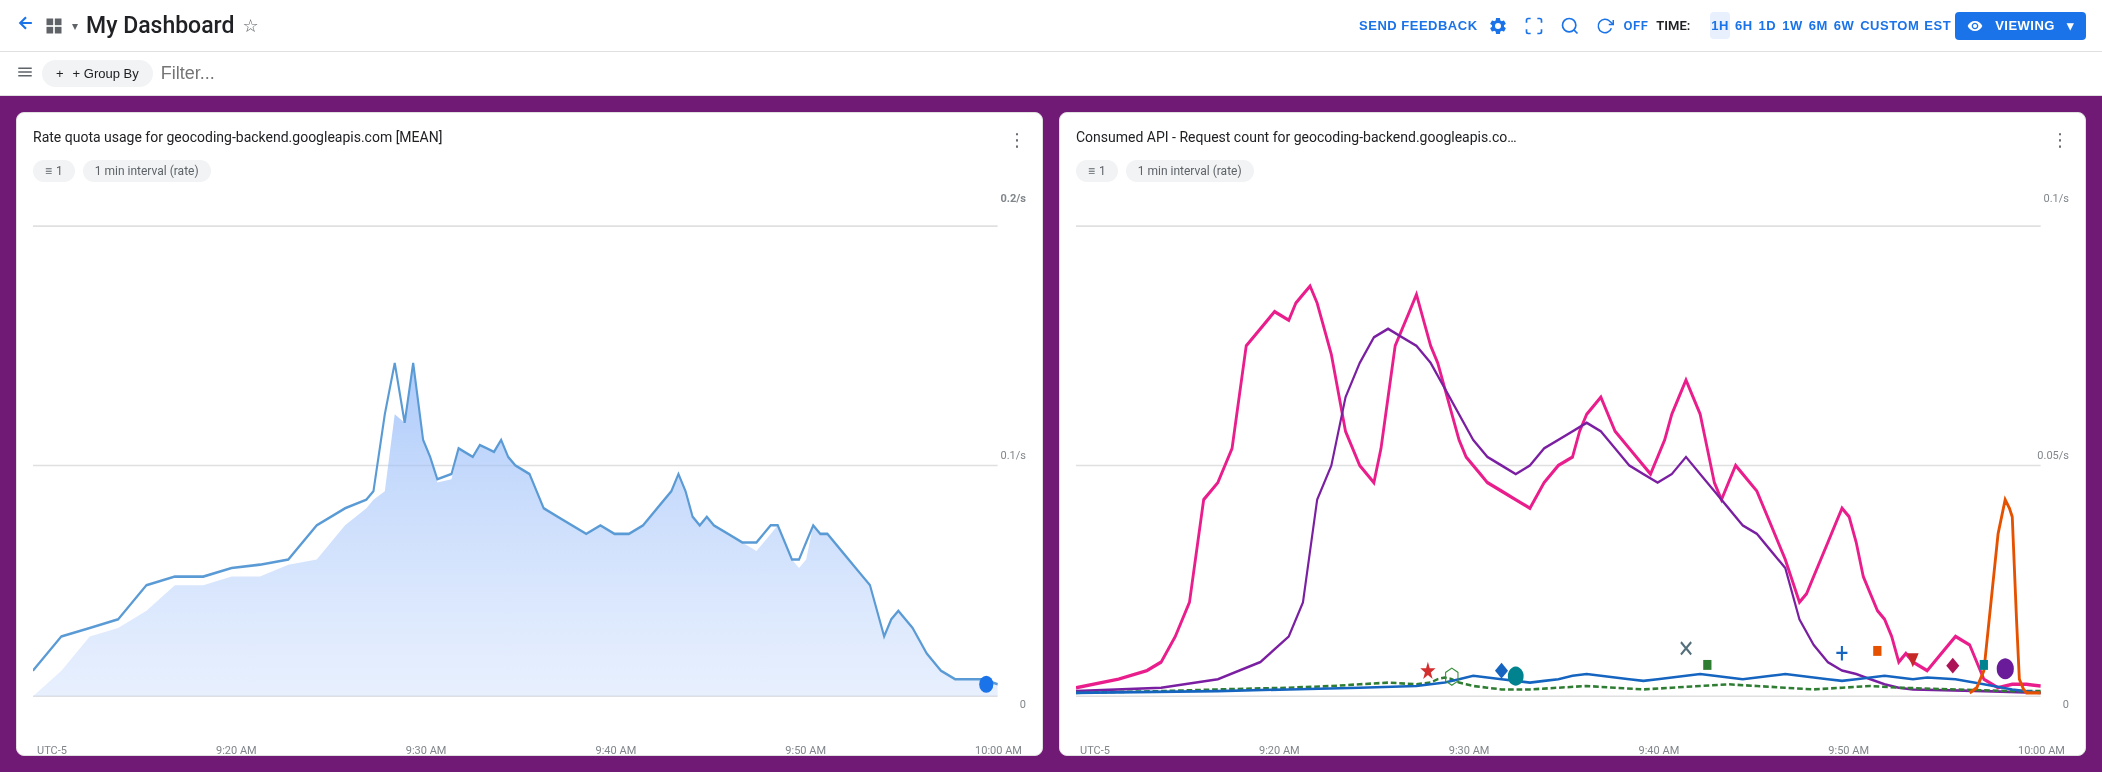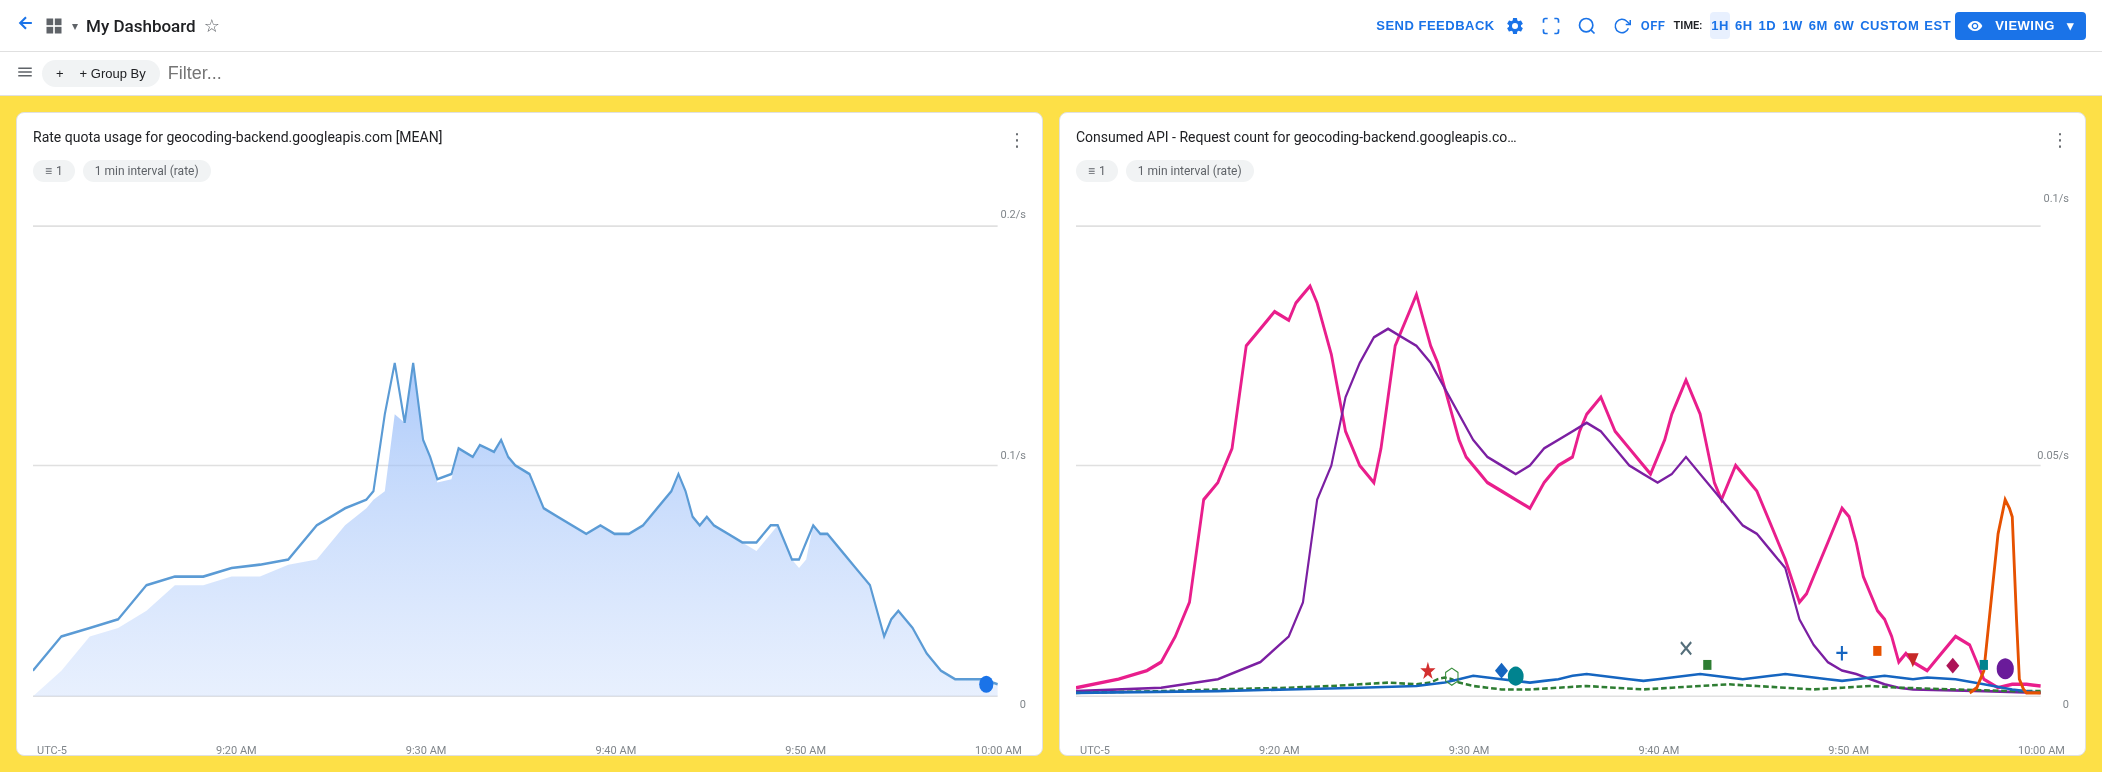--- a/index.html
+++ b/index.html
@@ -9,21 +9,21 @@
     .topbar {
       display: flex;
       align-items: center;
       padding: 0 16px;
       height: 52px;
       border-bottom: 1px solid #e0e0e0;
       gap: 8px;
     }
     .topbar-left { display: flex; align-items: center; gap: 8px; flex: 1; }
     .back-btn { color: #1a73e8; cursor: pointer; font-size: 20px; background: none; border: none; }
-    .dashboard-title { font-size: 17px; font-weight: 500; color: #202124; }
+    .dashboard-title { font-size: 23px; font-weight: 500; color: #202124; }
     .star-icon { color: #5f6368; font-size: 18px; cursor: pointer; }
 
     .topbar-center { display: flex; align-items: center; gap: 4px; }
     .send-feedback-btn {
       color: #1a73e8;
       font-size: 13px;
       font-weight: 600;
       letter-spacing: 0.5px;
       cursor: pointer;
       background: none;
@@ -35,21 +35,21 @@
       background: none;
       border: none;
       cursor: pointer;
       font-size: 18px;
       padding: 6px;
       border-radius: 50%;
       display: flex; align-items: center; justify-content: center;
     }
 
     .time-section { display: flex; align-items: center; gap: 4px; }
-    .time-label { color: #202124; font-size: 11px; font-weight: 600; margin-right: 4px; }
+    .time-label { color: #202124; font-size: 13px; font-weight: 600; margin-right: 16px; }
     .time-btn {
       color: #1a73e8;
       background: none;
       border: none;
       font-size: 13px;
       font-weight: 600;
       cursor: pointer;
       padding: 6px 1px;
       border-radius: 4px;
       letter-spacing: 0.5px;
@@ -88,21 +88,21 @@
     .filter-input {
       border: none; outline: none; font-size: 18px; color: #5f6368;
       background: transparent; flex: 1;
     }
 
     
     .dashboard-content {
       display: flex;
       gap: 16px;
       padding: 16px;
-      background: #fde047;
+      background: #701a75;
       min-height: calc(100vh - 104px);
     }
 
     
     .chart-card {
       background: #fff;
       border: 1px solid #e0e0e0;
       border-radius: 8px;
       padding: 16px;
       flex: 1;
@@ -233,21 +233,21 @@
 </div>
 
 <div class="filterbar">
   <span class="menu-icon">
     <svg width="18" height="18" viewBox="0 0 24 24" fill="#5f6368">
         <path d="M3 18h18v-2H3v2zm0-5h18v-2H3v2zm0-7v2h18V6H3z"></path>
       </svg>
   </span>
   <button class="group-by-btn">
     <span>+</span>
-    <span style="margin-left:12px;">+ Group By</span>
+    <span style="margin-left:5px;">+ Group By</span>
   </button>
   <input class="filter-input" type="text" placeholder="Filter..." style="">
 </div>
 
 <div class="dashboard-content">
 
   <div class="chart-card">
     <div class="chart-header">
       <span class="chart-title">Rate quota usage for geocoding-backend.googleapis.com [MEAN]</span>
       <span class="more-icon">⋮</span>
@@ -255,21 +255,21 @@
     <div class="chart-badges">
       <div class="badge">
         <span>≡</span>
         <span>1</span>
       </div>
       <div class="badge">
         <span>1 min interval (rate)</span>
       </div>
     </div>
     <div class="chart-area">
-      <span class="y-label" style="top: 16px;">0.2/s</span>
+      <span class="y-label" style="top: 0px; font-weight: bold;">0.2/s</span>
       <span class="y-label" style="top: 47%;">0.1/s</span>
       <span class="y-label" style="bottom: 28px;">0</span>
       <svg class="chart-svg" viewBox="0 0 700 320" preserveAspectRatio="none">
 
         <line x1="0" y1="20" x2="680" y2="20" stroke="#e0e0e0" stroke-width="1"></line>
         <line x1="0" y1="160" x2="680" y2="160" stroke="#e0e0e0" stroke-width="1"></line>
         <line x1="0" y1="295" x2="680" y2="295" stroke="#e0e0e0" stroke-width="1"></line>
 
         <defs>
           <linearGradient id="blueGrad" x1="0" y1="0" x2="0" y2="1">

